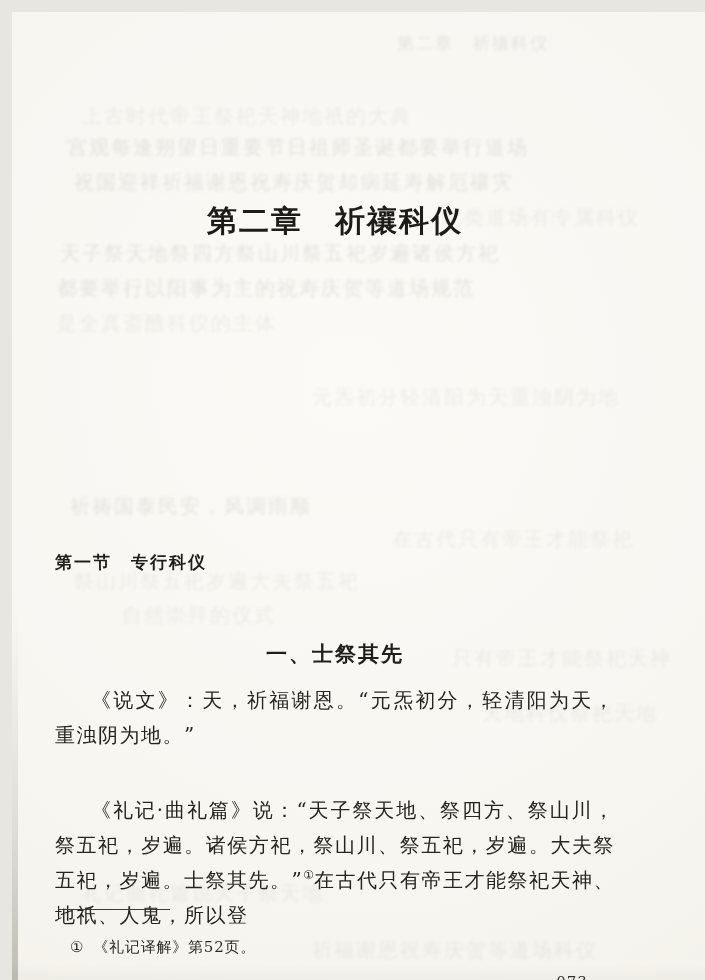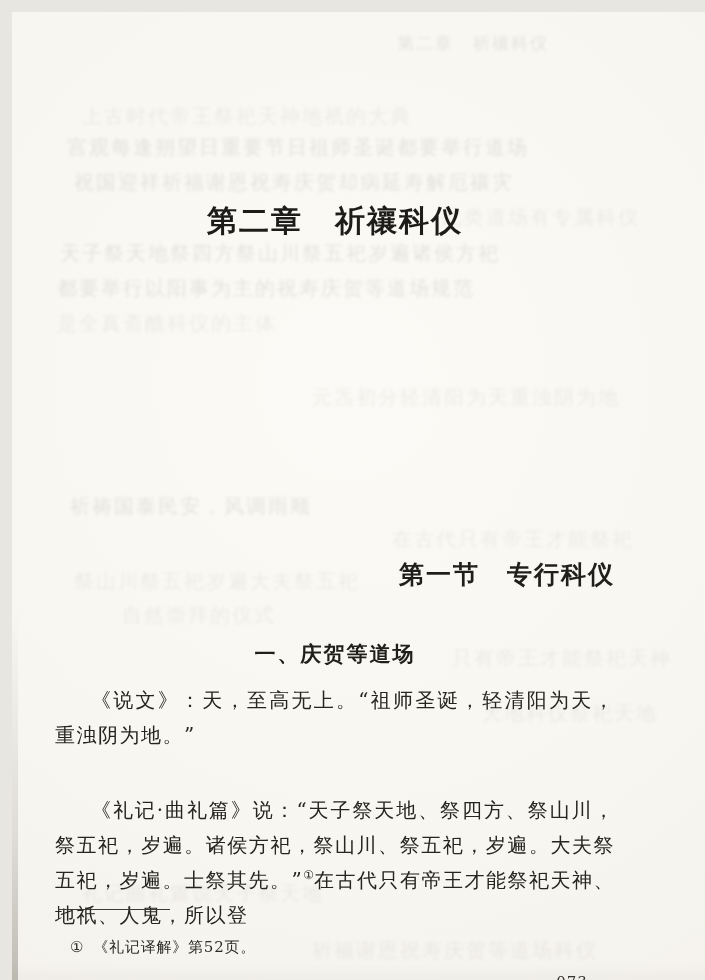--- a/index.html
+++ b/index.html
@@ -36,21 +36,21 @@
     position:absolute;left:43px;width:560px;
     font-size:20px;line-height:35px;letter-spacing:1.5px;
     text-align:justify;text-indent:36px;color:#262520;
   }
   .p1{top:309px;}
   .p2{top:651px;}
   .p3{top:722px;}
   .p4{top:761px;}
   .section-title{
     position:absolute;top:525px;left:43px;width:560px;
-    text-align:right;font-size:25px;font-weight:bold;
+    text-align:left;font-size:17px;font-weight:bold;
     letter-spacing:2px;color:#201f1b;
   }
   .subsection-title{
     position:absolute;top:607px;left:43px;width:560px;
     text-align:center;font-size:21px;font-weight:bold;
     letter-spacing:2px;color:#201f1b;
   }
   .note-ref{
     font-size:12px;vertical-align:super;line-height:0;letter-spacing:0;
   }
@@ -105,23 +105,23 @@
   <div class="ghost g-soft" style="top:633px;left:440px;width:220px;">只有帝王才能祭祀天神地祇人鬼</div>
   <div class="ghost g-soft" style="top:688px;left:470px;width:190px;">天地科仪祭祀天地</div>
   <div class="ghost g-soft" style="top:868px;left:70px;width:580px;">礼记曲礼篇说天子祭天地</div>
   <div class="ghost g-soft" style="top:925px;left:300px;width:370px;">祈福谢恩祝寿庆贺等道场科仪</div>
 
   <h1 class="chapter-title">第二章　祈禳科仪</h1>
 
 
   <h2 class="section-title">第一节　专行科仪</h2>
 
-  <h3 class="subsection-title">一、庆贺等道场</h3>
+  <h3 class="subsection-title">一、士祭其先</h3>
 
-  <p class="body-para p2">《说文》：天，至高无上。“祖师圣诞，轻清阳为天，重浊阴为地。”</p>
+  <p class="body-para p2">《说文》：天，祈福谢恩。“元炁初分，轻清阳为天，重浊阴为地。”</p>
 
 
   <p class="body-para p4"><span>《礼记·曲礼篇》说：“天子祭天地、祭四方、祭山川，祭五祀，岁遍。诸侯方祀，祭山川、祭五祀，岁遍。大夫祭五祀，岁遍。士祭其先。”</span><span class="note-ref">①</span><span>在古代只有帝王才能祭祀天神、地祇、人鬼，所以登</span></p>
 
   <div class="footnote-rule"></div>
 
   <p class="footnote"><span class="fn-marker">①</span><span>《礼记译解》第52页。</span></p>
 
   <div class="page-number">· 073 ·</div>
 

